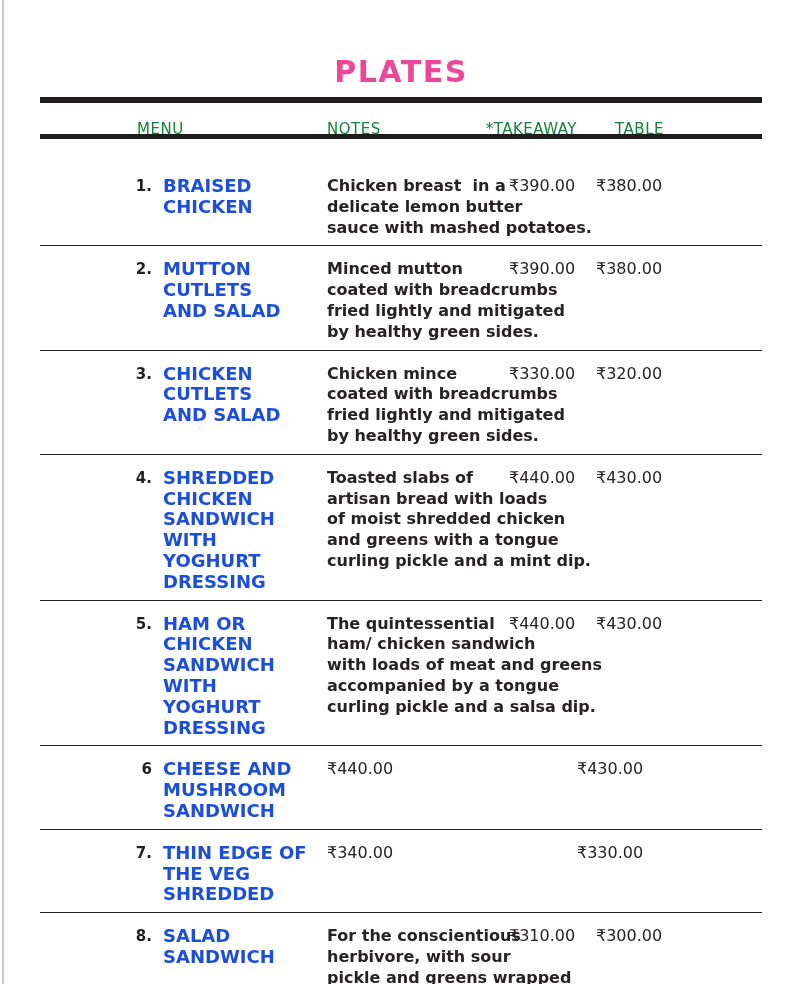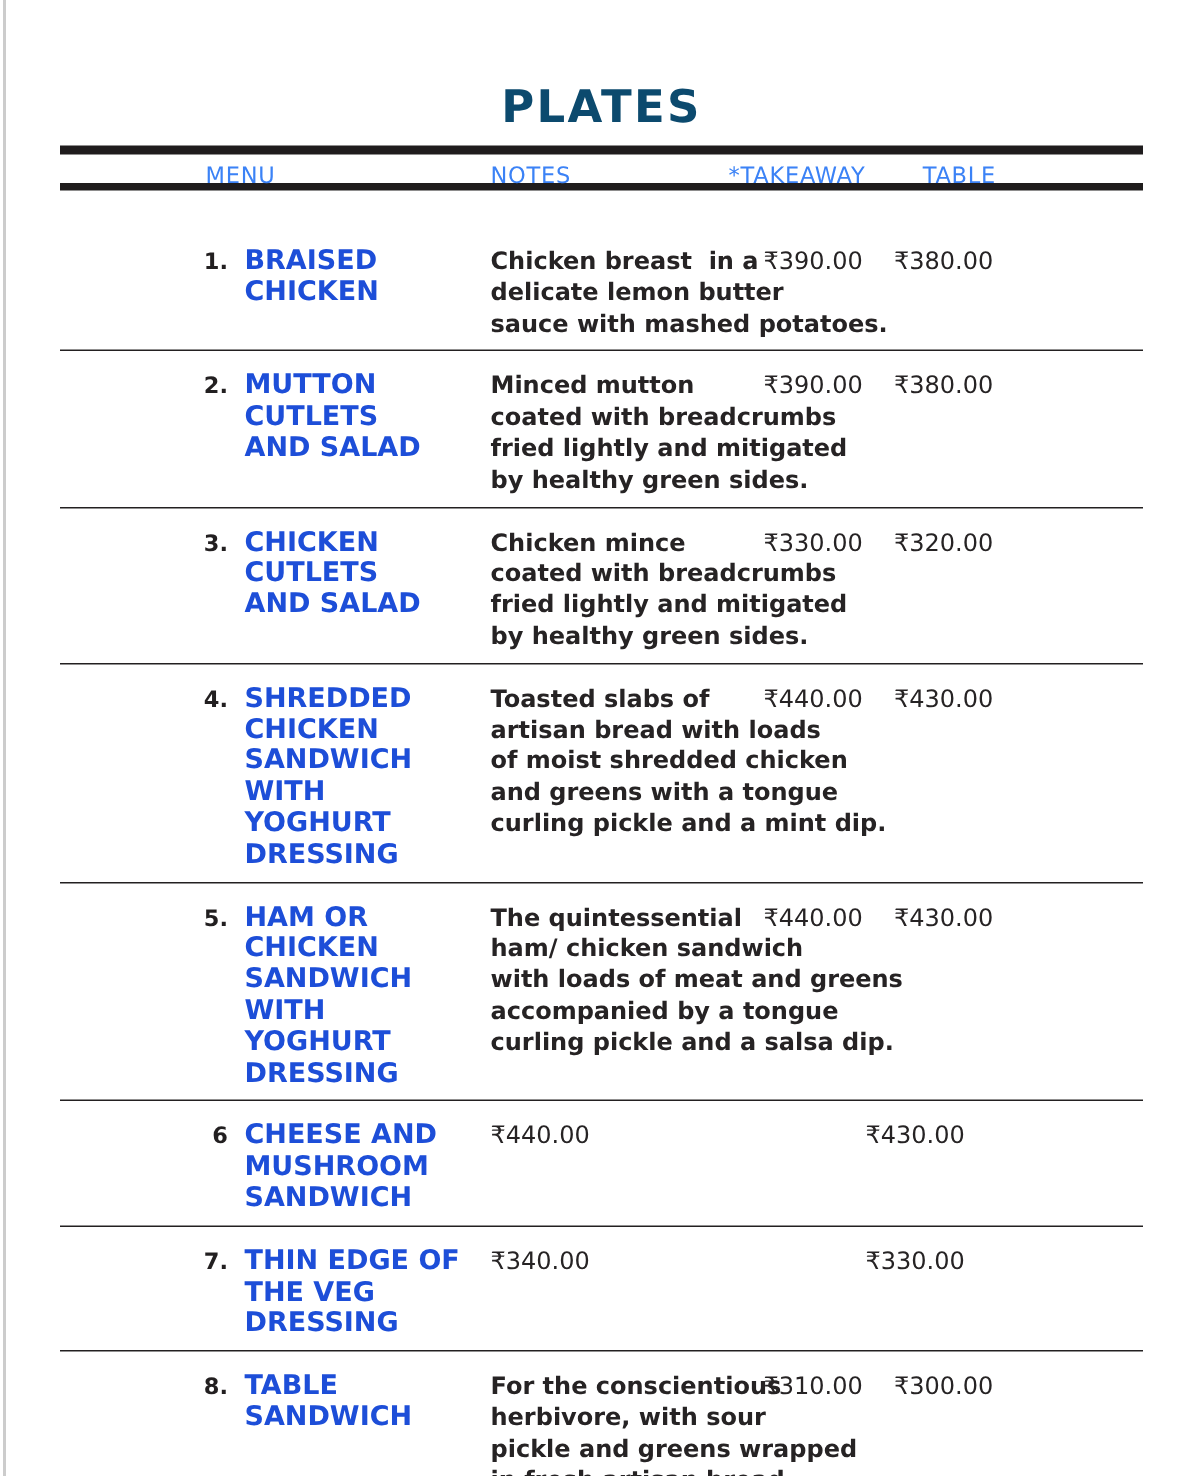--- a/index.html
+++ b/index.html
@@ -30,37 +30,38 @@
     width: 722px;
   }
   .title {
     margin: 54px 0 7px 0;
     height: 36px;
     line-height: 36px;
     text-align: center;
     font-size: 30px;
     font-weight: bold;
     letter-spacing: 1.5px;
-    color: #0c4a6e;
+    color: #ec4899;
   }
   .rule-thick-top {
     height: 6px;
     background: #1f1c1d;
   }
   .rule-thick-bottom {
     height: 5px;
     background: #1f1c1d;
   }
   .header-row {
     position: relative;
     height: 19px;
     line-height: 29px;
     font-size: 15px;
     letter-spacing: 0.5px;
-    color: #3b82f6;
+    color: #15803d;
+    margin-top: 12px;
   }
   .header-row span { position: absolute; top: 0; white-space: nowrap; }
   .h-menu     { left: 97px; }
   .h-notes    { left: 287px; }
   .h-takeaway { right: 185px; }
   .h-table    { right: 98px; }
 
   .menu-rows { width: 722px; }
   .menu-row {
     display: grid;
@@ -192,29 +193,29 @@
 SANDWICH</div>
     <div class="cell-price">₹440.00</div>
     <div></div>
     <div class="cell-price">₹430.00</div>
   </div>
 
   <div class="menu-row">
     <div class="cell-num">7.</div>
     <div class="cell-name">THIN EDGE OF
 THE VEG
-DRESSING</div>
+SHREDDED</div>
     <div class="cell-price">₹340.00</div>
     <div></div>
     <div class="cell-price">₹330.00</div>
   </div>
 
   <div class="menu-row">
     <div class="cell-num">8.</div>
-    <div class="cell-name">TABLE SANDWICH</div>
+    <div class="cell-name">SALAD SANDWICH</div>
     <div class="cell-notes">For the conscientious
 herbivore, with sour
 pickle and greens wrapped
 in fresh artisan bread.</div>
     <div class="cell-price">₹310.00</div>
     <div></div>
     <div class="cell-price">₹300.00</div>
   </div>
 </div>
 </div>

